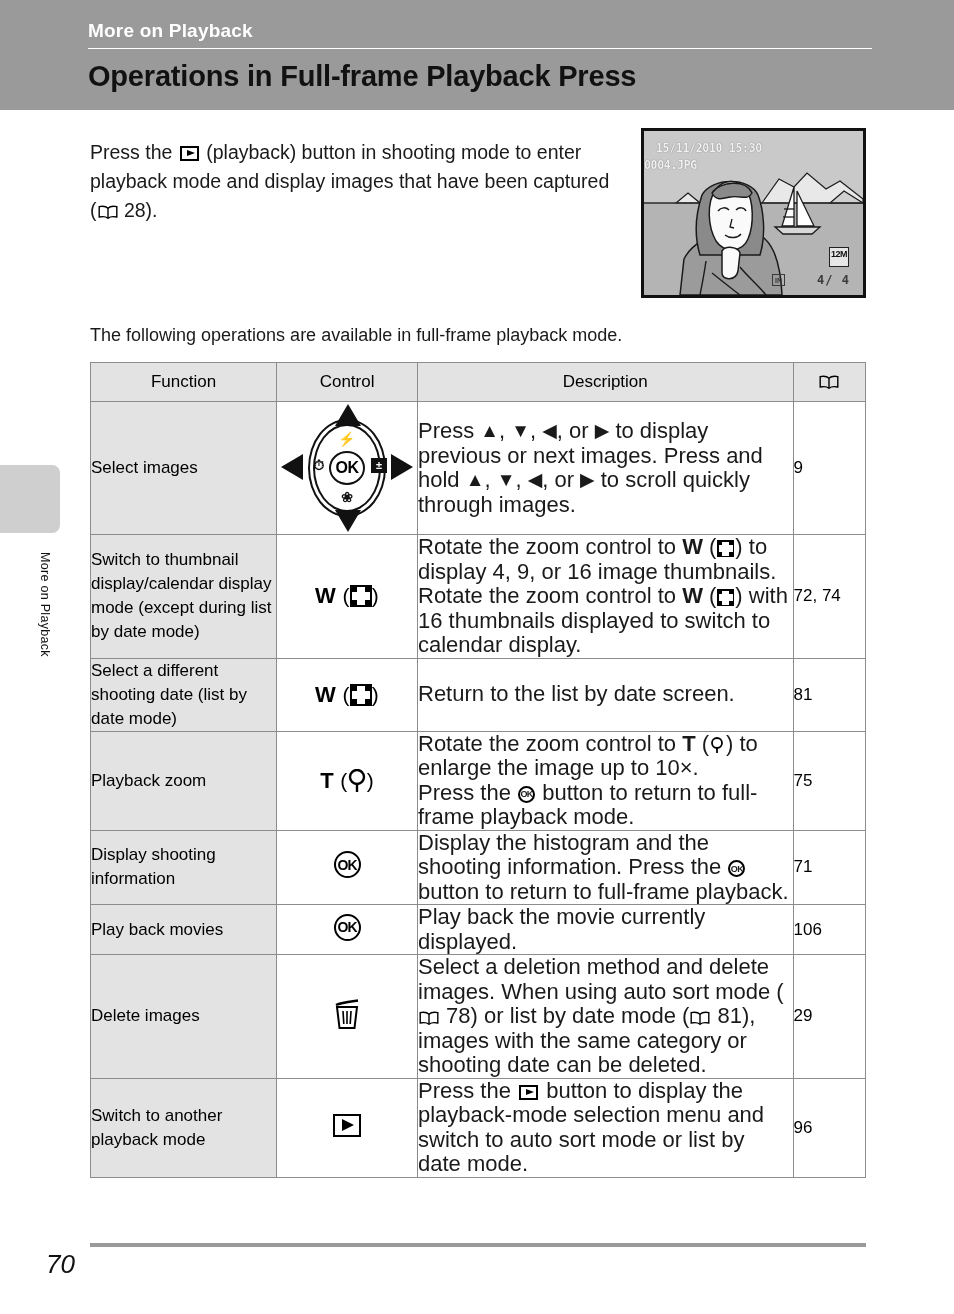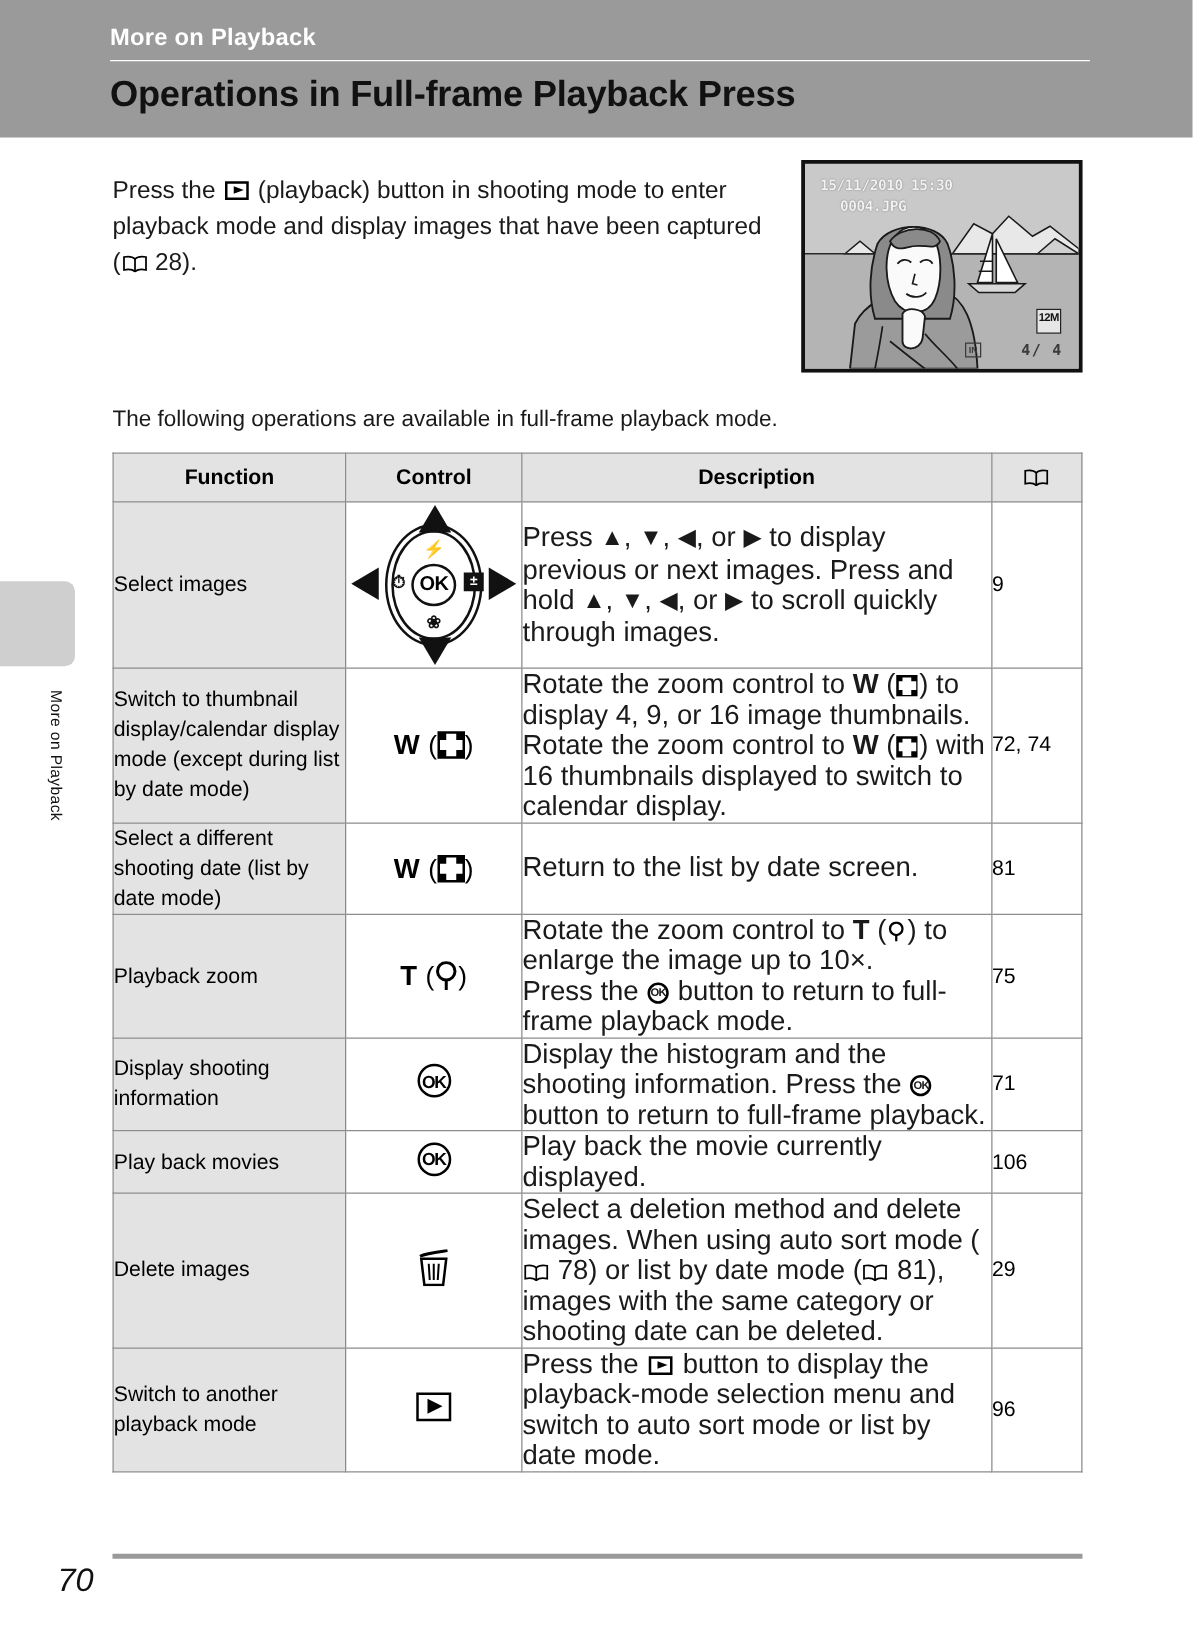--- a/index.html
+++ b/index.html
@@ -180,21 +180,21 @@
     font-family: "DejaVu Sans Mono", monospace;
     font-size: 11.5px;
     font-weight: bold;
     color: #f2f2f2;
     letter-spacing: -.3px;
     text-shadow: 0 0 1px #555;
     z-index: 6;
   }
   #cam-osd-file {
     position: absolute;
-    left: 28px; top: 27px;
+    left: 0; top: 27px;
     font-family: "DejaVu Sans Mono", monospace;
     font-size: 11.5px;
     font-weight: bold;
     color: #f2f2f2;
     letter-spacing: -.3px;
     text-shadow: 0 0 1px #555;
     z-index: 6;
   }
   #cam-osd-count {
     position: absolute;
@@ -243,21 +243,21 @@
     border-collapse: collapse;
     font-size: 17px;
   }
   #ops-table td, #ops-table th {
     border: 1.6px solid #8c8c8c;
     padding: 0;
     vertical-align: middle;
   }
   #ops-table thead th {
     background: #e3e3e3;
-    font-weight: bold;
+    font-weight: normal;
     font-size: 17px;
     height: 38px;
     text-align: center;
   }
   .col-fn   { width: 186px; }
   .col-ctl  { width: 140px; }
   .col-desc { width: 378px; }
   .col-ref  { width: 72px; }
 
   td.cell-fn {

